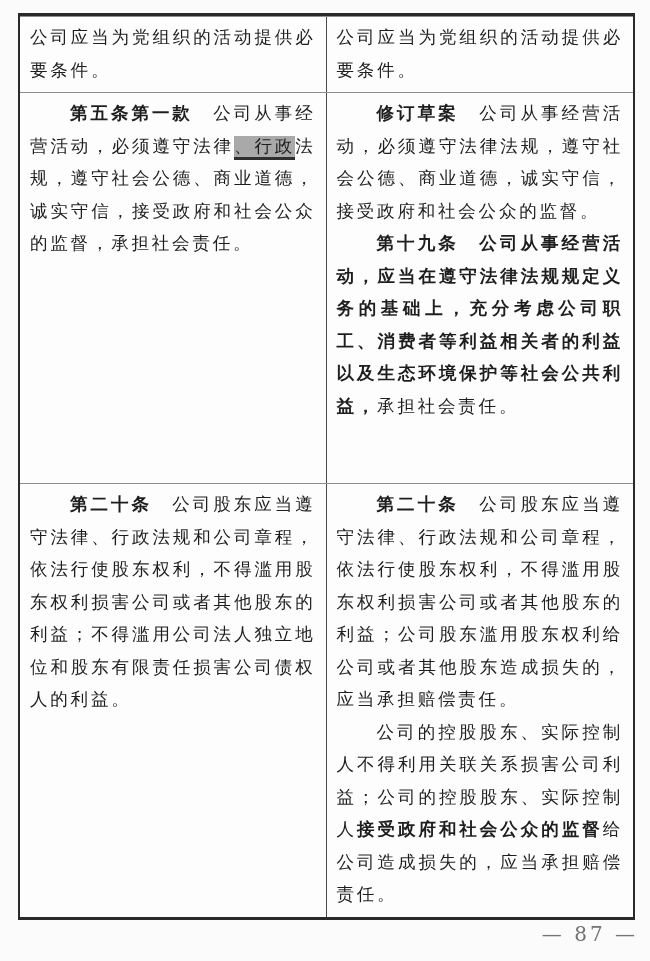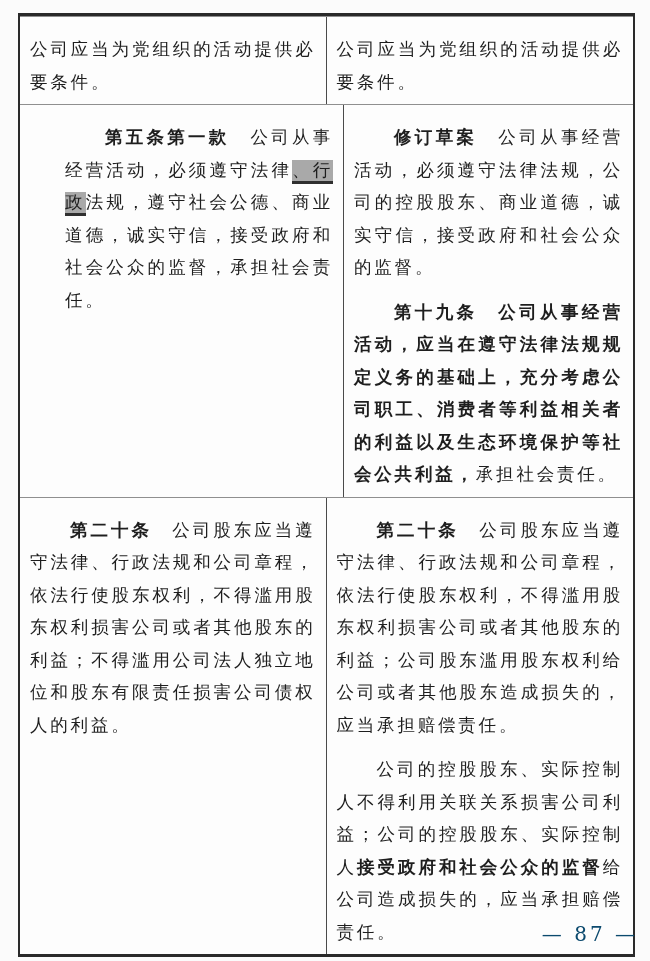--- a/index.html
+++ b/index.html
@@ -29,46 +29,46 @@
     letter-spacing: 2px;
     padding: 7px 0 6px 0;
     line-height: 26px;
   }
   .th:first-child { border-right: 1px solid #4a4a4a; }
   .tr {
     display: flex;
     border-top: 1px solid #8f8f8f;
   }
   .tr:nth-of-type(1) { min-height: 74px; }
-  .tr:nth-of-type(2) { min-height: 391px; padding-left: 35px; }
+  .tr:nth-of-type(2) { min-height: 391px; }
   .tr:nth-of-type(3) { min-height: 390px; }
   .td {
     flex: 1 1 50%;
     padding: 4px 10px 6px 10px;
     font-size: 17.5px;
     line-height: 32.5px;
     letter-spacing: 2.8px;
     text-align: justify;
   }
   .td:first-child { border-right: 1px solid #4a4a4a; }
-  .para { text-indent: 0; margin-top: 12px; }
+  .para { text-indent: 0; }
   .para.indent { text-indent: 40px; }
   .seg-bold { font-weight: 700; }
   .seg-hl {
     background: #a9a9a9;
     border-bottom: 3px solid #2f2f2f;
     padding-bottom: 1px;
   }
   .page-number {
     position: absolute;
     top: 922px;
     right: 12px;
     font-size: 20px;
     letter-spacing: 3px;
-    color: #0c4a6e;
+    color: #737373;
     font-family: "DejaVu Serif", "Liberation Serif", serif;
     text-align: center;
   }
 </style>
 </head>
 <body>
 
 <div class="comparison-table">
   <div class="thead">
   </div>
@@ -79,21 +79,21 @@
         </div>
         <div class="td">
           <p class="para"><span>公司应当为党组织的活动提供必要条件。</span></p>
         </div>
       </div>
       <div class="tr">
         <div class="td">
           <p class="para indent"><span class="seg-bold">第五条第一款</span><span>　公司从事经营活动，必须遵守法律</span><span class="seg-hl">、行政</span><span>法规，遵守社会公德、商业道德，诚实守信，接受政府和社会公众的监督，承担社会责任。</span></p>
         </div>
         <div class="td">
-          <p class="para indent"><span class="seg-bold">修订草案</span><span>　公司从事经营活动，必须遵守法律法规，公司的控股股东、商业道德，诚实守信，接受政府和社会公众的监督。</span></p>
+          <p class="para indent"><span class="seg-bold">修订草案</span><span>　公司从事经营活动，必须遵守法律法规，遵守社会公德、商业道德，诚实守信，接受政府和社会公众的监督。</span></p>
           <p class="para indent"><span class="seg-bold">第十九条</span><span class="seg-bold">　公司从事经营活动，应当在遵守法律法规规定义务的基础上，充分考虑公司职工、消费者等利益相关者的利益以及生态环境保护等社会公共利益，</span><span>承担社会责任。</span></p>
         </div>
       </div>
       <div class="tr">
         <div class="td">
           <p class="para indent"><span class="seg-bold">第二十条</span><span>　公司股东应当遵守法律、行政法规和公司章程，依法行使股东权利，不得滥用股东权利损害公司或者其他股东的利益；不得滥用公司法人独立地位和股东有限责任损害公司债权人的利益。</span></p>
         </div>
         <div class="td">
           <p class="para indent"><span class="seg-bold">第二十条</span><span>　公司股东应当遵守法律、行政法规和公司章程，依法行使股东权利，不得滥用股东权利损害公司或者其他股东的利益；公司股东滥用股东权利给公司或者其他股东造成损失的，应当承担赔偿责任。</span></p>
           <p class="para indent"><span>公司的控股股东、实际控制人不得利用关联关系损害公司利益；公司的控股股东、实际控制人</span><span class="seg-bold">接受政府和社会公众的监督</span><span>给公司造成损失的，应当承担赔偿责任。</span></p>

